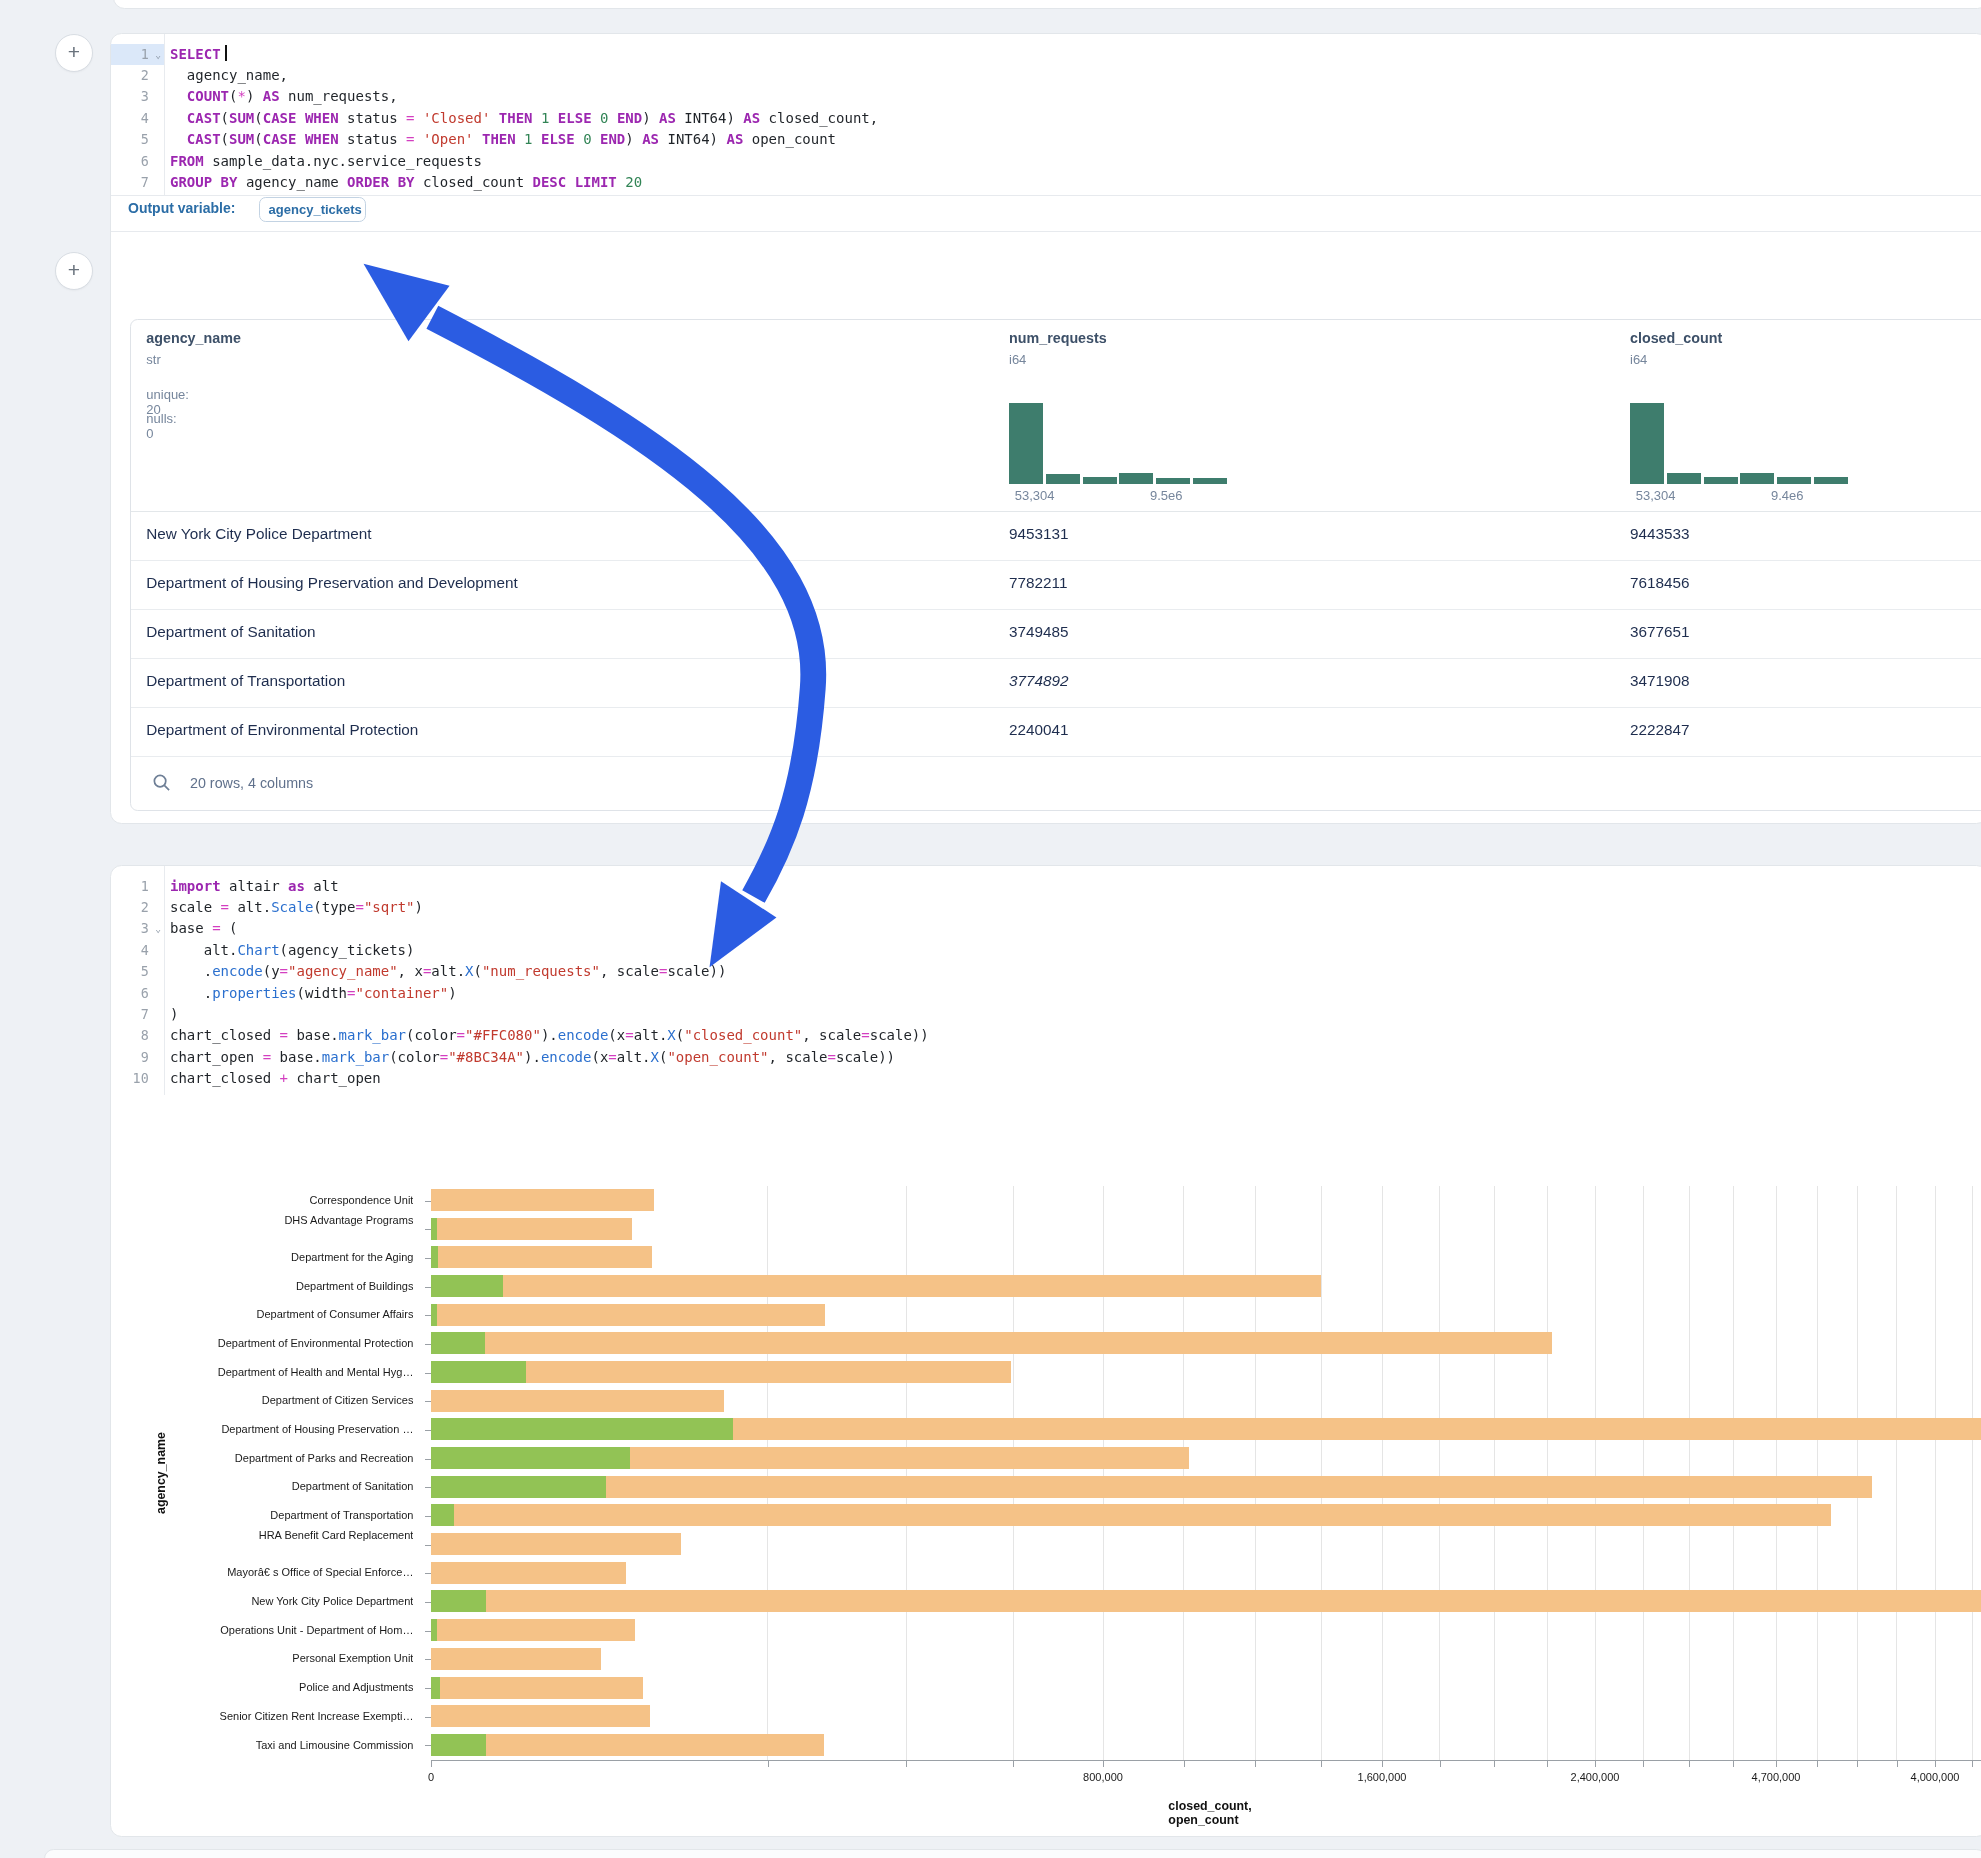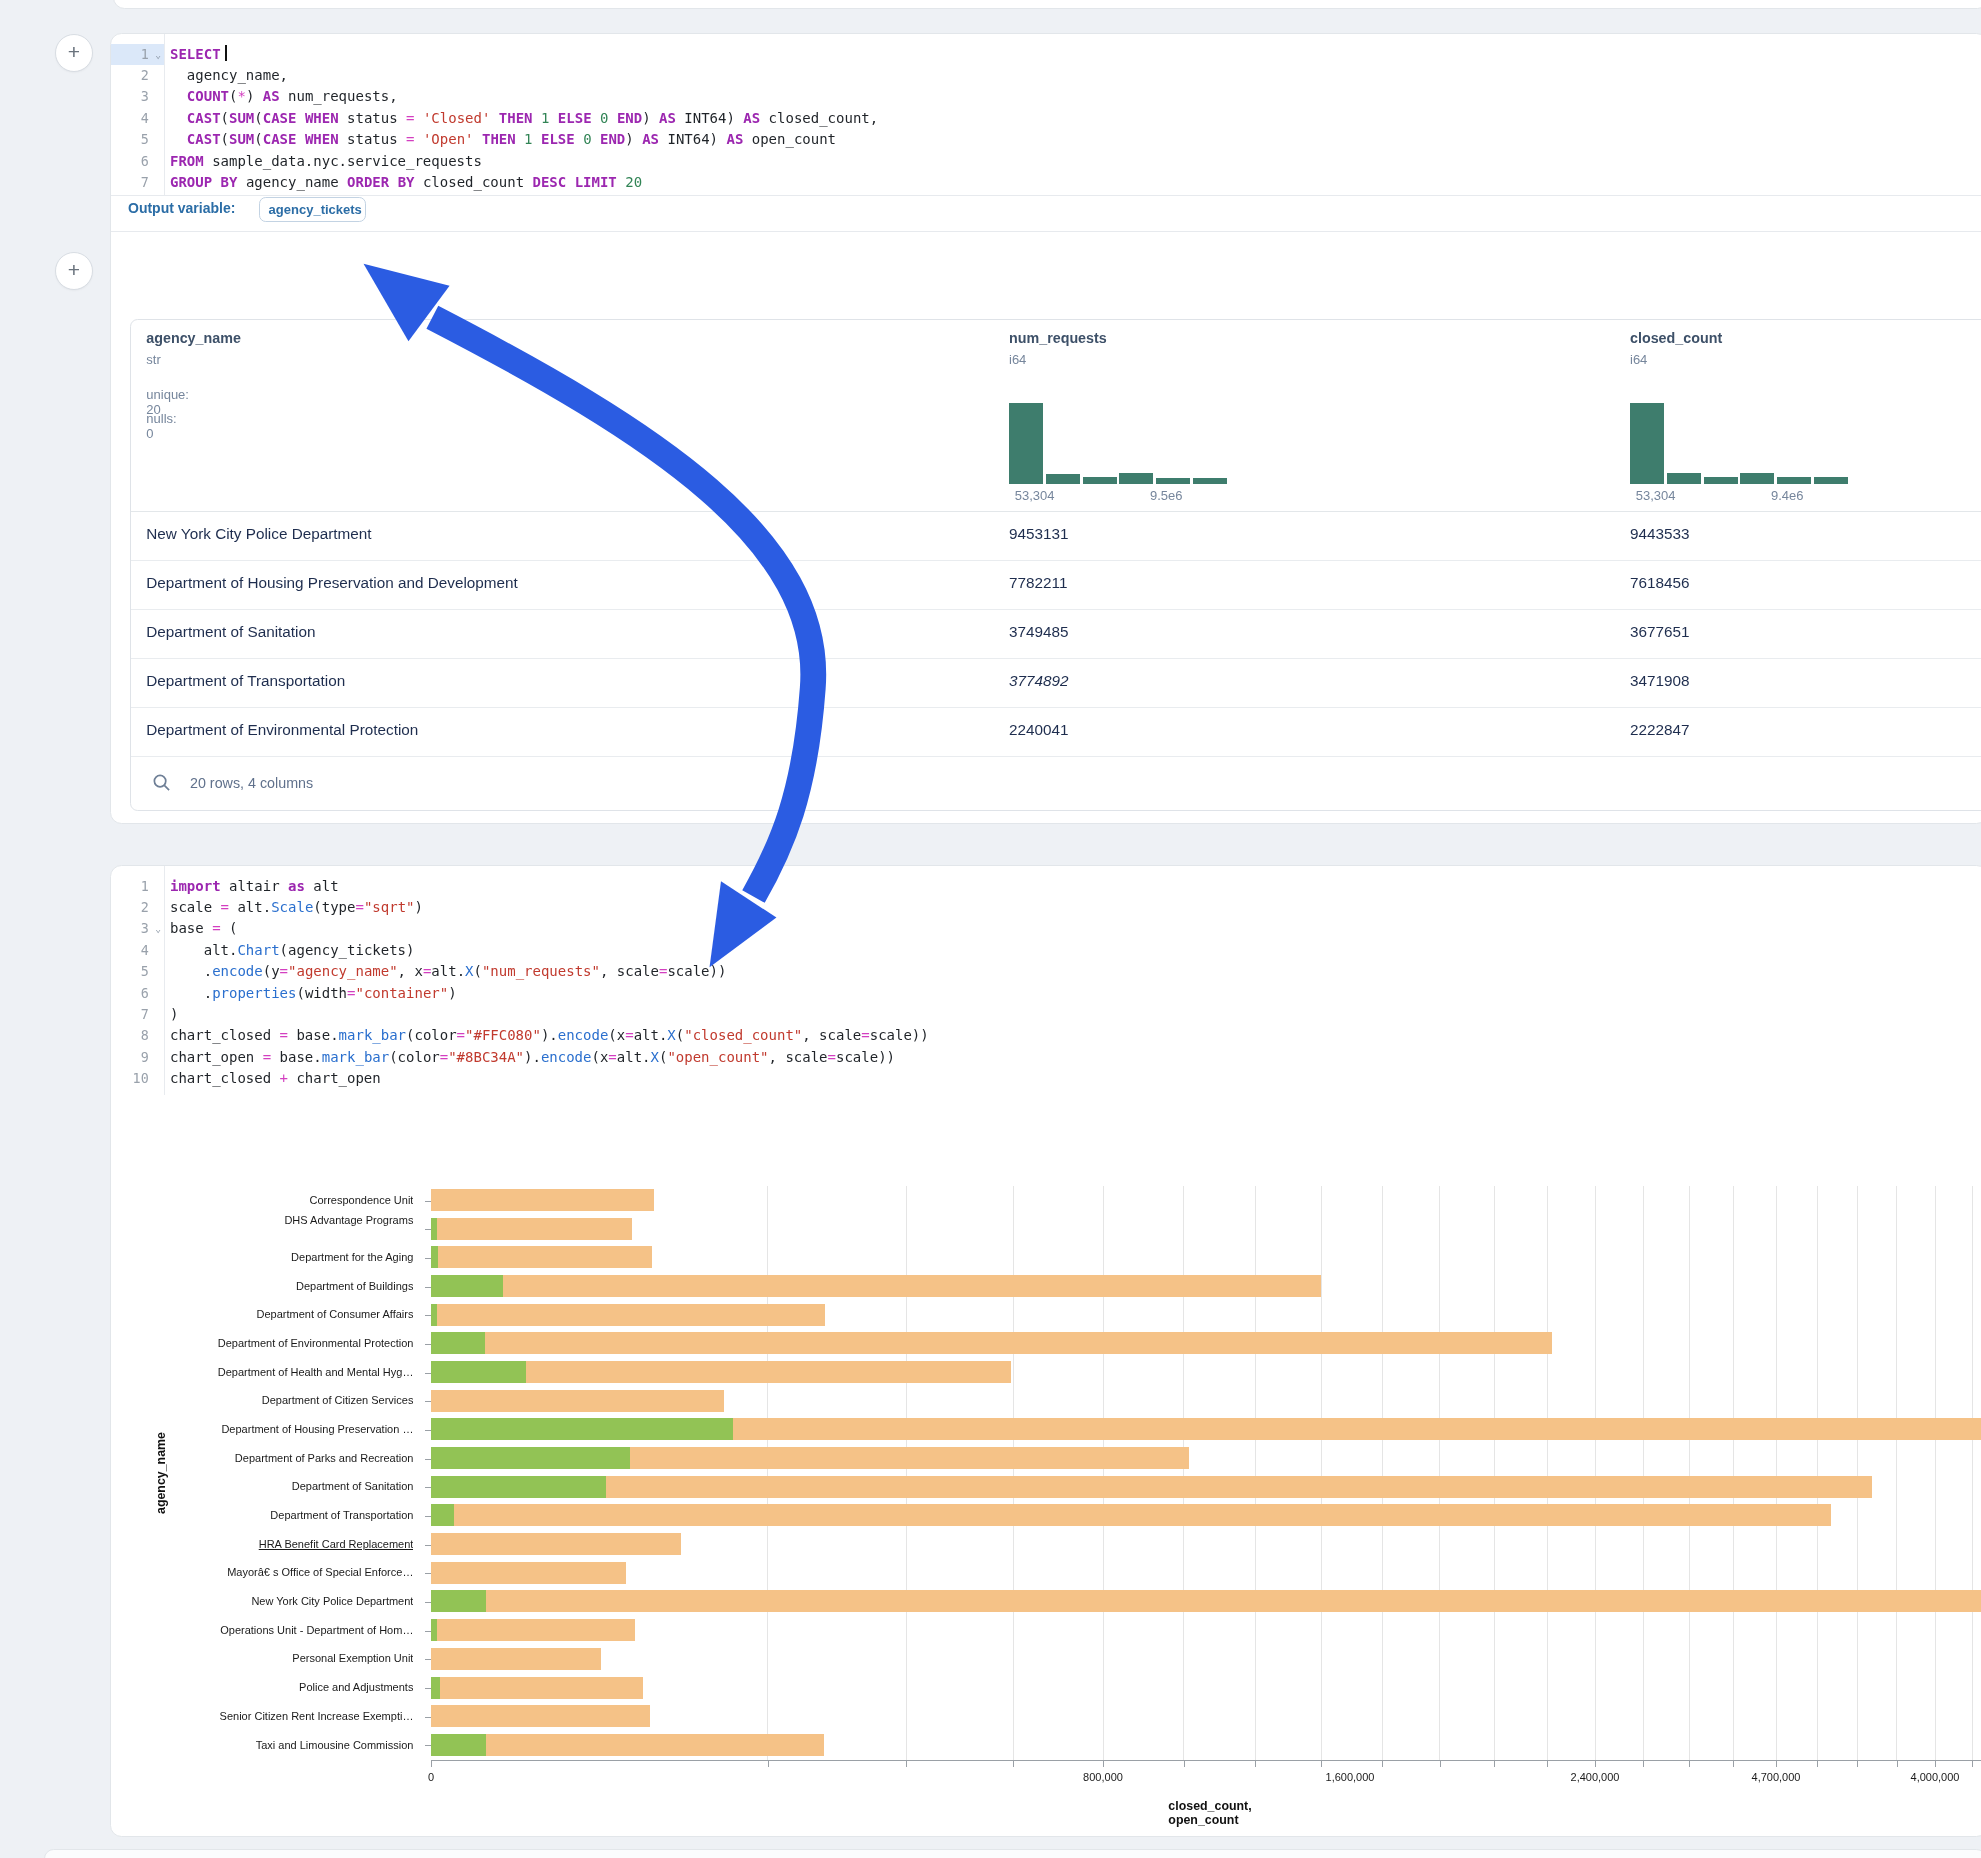--- a/index.html
+++ b/index.html
@@ -196,21 +196,21 @@
         <div class="ylab" style="top: 65px;">Department for the Aging</div>
         <div class="ylab" style="top: 94px;">Department of Buildings</div>
         <div class="ylab" style="top: 122px;">Department of Consumer Affairs</div>
         <div class="ylab" style="top: 151px;">Department of Environmental Protection</div>
         <div class="ylab" style="top: 180px;">Department of Health and Mental Hyg…</div>
         <div class="ylab" style="top: 208px;">Department of Citizen Services</div>
         <div class="ylab" style="top: 237px;">Department of Housing Preservation …</div>
         <div class="ylab" style="top: 266px;">Department of Parks and Recreation</div>
         <div class="ylab" style="top: 294px;">Department of Sanitation</div>
         <div class="ylab" style="top: 323px;">Department of Transportation</div>
-        <div class="ylab" style="top: 352px; text-decoration: underline;">HRA Benefit Card Replacement</div>
+        <div class="ylab" style="top: 343px;">HRA Benefit Card Replacement</div>
         <div class="ylab" style="top: 380px;">Mayorâ€ s Office of Special Enforce…</div>
         <div class="ylab" style="top: 409px;">New York City Police Department</div>
         <div class="ylab" style="top: 438px;">Operations Unit - Department of Hom…</div>
         <div class="ylab" style="top: 466px;">Personal Exemption Unit</div>
         <div class="ylab" style="top: 495px;">Police and Adjustments</div>
         <div class="ylab" style="top: 524px;">Senior Citizen Rent Increase Exempti…</div>
         <div class="ylab" style="top: 553px;">Taxi and Limousine Commission</div>
       </div>
     <div class="plot" id="chart-plot">
         <div class="gridline" style="left: 336px;"></div>
@@ -328,21 +328,21 @@
         <div class="xtick" style="left: 1578px;"></div>
         <div class="xtick" style="left: 1622px;"></div>
         <div class="xtick" style="left: 1665px;"></div>
         <div class="xtick" style="left: 1706px;"></div>
         <div class="xtick" style="left: 1746px;"></div>
         <div class="xtick" style="left: 1786px;"></div>
         <div class="xtick" style="left: 1824px;"></div>
         <div class="xtick" style="left: 1861px;"></div>
         <div class="xlab" style="left: 320px;">0</div>
         <div class="xlab" style="left: 992px;">800,000</div>
-        <div class="xlab" style="left: 1239px;">1,600,000</div>
+        <div class="xlab" style="left: 1271px;">1,600,000</div>
         <div class="xlab" style="left: 1484px;">2,400,000</div>
         <div class="xlab" style="left: 1665px;">4,700,000</div>
         <div class="xlab" style="left: 1824px;">4,000,000</div>
       </div>
     <div class="xtitle" style="left:1099px;">closed_count, open_count</div>
   <div class="ytick" style="top: 335px;"></div>
       <div class="ytick" style="top: 363px;"></div>
       <div class="ytick" style="top: 392px;"></div>
       <div class="ytick" style="top: 421px;"></div>
       <div class="ytick" style="top: 449px;"></div>

